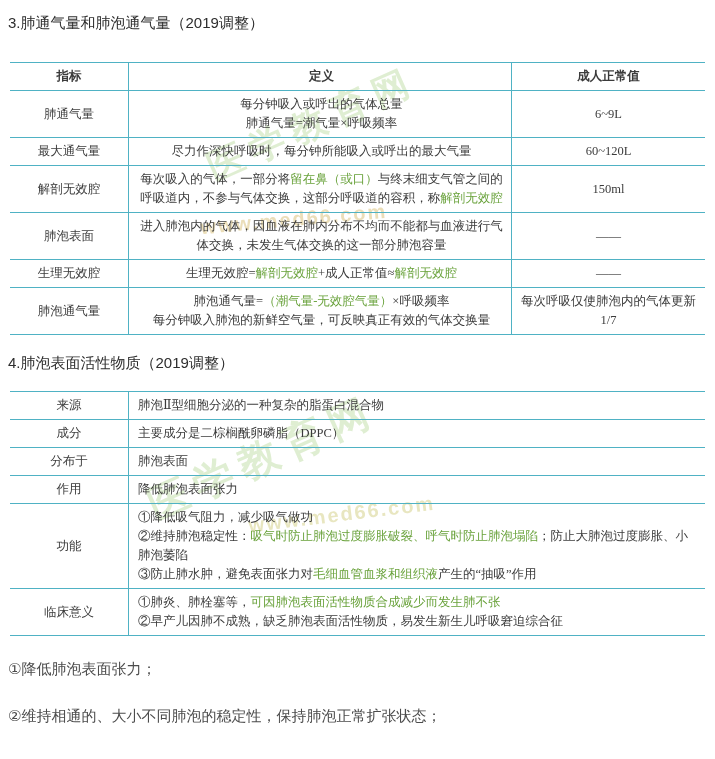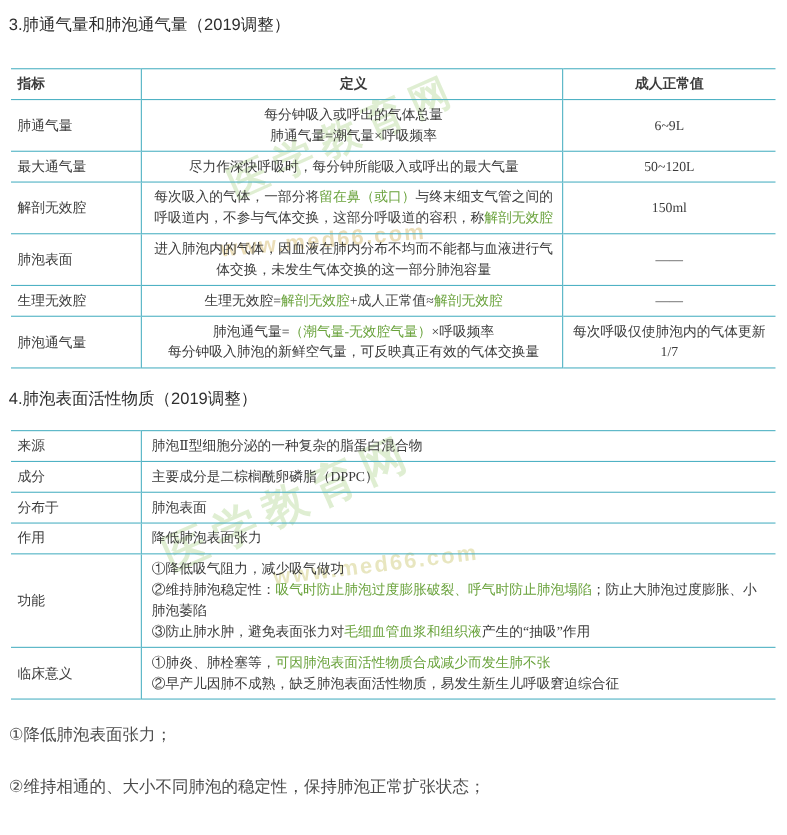--- a/index.html
+++ b/index.html
@@ -12,21 +12,21 @@
   #title4{margin:17px 0 0 8px;}
 
   table{border-collapse:collapse;table-layout:fixed;width:695px;margin:29px 0 0 10px;
         font-family:"Liberation Serif","DejaVu Serif",serif;
         font-size:12.5px;color:#3b3b3b;line-height:19px;}
   #table2{margin-top:18px;}
   table tr{border-bottom:1px solid #4fb2c4;}
   table{border-top:1px solid #4fb2c4;}
   th{font-weight:600;}
   th,td{padding:4px 6px;vertical-align:middle;}
-  .lblcol{width:106px;text-align:left;border-right:1px solid #4fb2c4;}
+  .lblcol{width:106px;text-align:center;border-right:1px solid #4fb2c4;}
   .defcol{width:367px;text-align:center;border-right:1px solid #4fb2c4;padding-left:9px;}
   .valcol{text-align:center;padding:4px 3px;margin-top:28px;}
   #table2 .defcol2{text-align:left;padding-left:9px;}
   .g{color:#69a23b;}
 
   .notes{margin:22px 0 0 8px;}
   .note{font-size:15px;color:#4c4c4c;line-height:21px;margin:0 0 26px 0;}
 
   .wm{position:absolute;z-index:0;pointer-events:none;white-space:nowrap;font-weight:700;}
   .wm-green{color:rgba(150,200,105,0.30);font-size:36px;letter-spacing:9px;
@@ -67,21 +67,21 @@
             <div>每分钟吸入或呼出的气体总量</div>
             <div>肺通气量=潮气量×呼吸频率</div>
           </td>
           <td class="valcol">6~9L</td>
         </tr>
         <tr>
           <td class="lblcol">最大通气量</td>
           <td class="defcol">
             <div>尽力作深快呼吸时，每分钟所能吸入或呼出的最大气量</div>
           </td>
-          <td class="valcol">50~120L</td>
+          <td class="valcol">60~120L</td>
         </tr>
         <tr>
           <td class="lblcol">解剖无效腔</td>
           <td class="defcol">
             <div><span>每次吸入的气体，一部分将</span><span class="g">留在鼻（或口）</span><span>与终末细支气管之间的呼吸道内，不参与气体交换，这部分呼吸道的容积，称</span><span class="g">解剖无效腔</span></div>
           </td>
           <td class="valcol">150ml</td>
         </tr>
         <tr>
           <td class="lblcol">肺泡表面</td>

